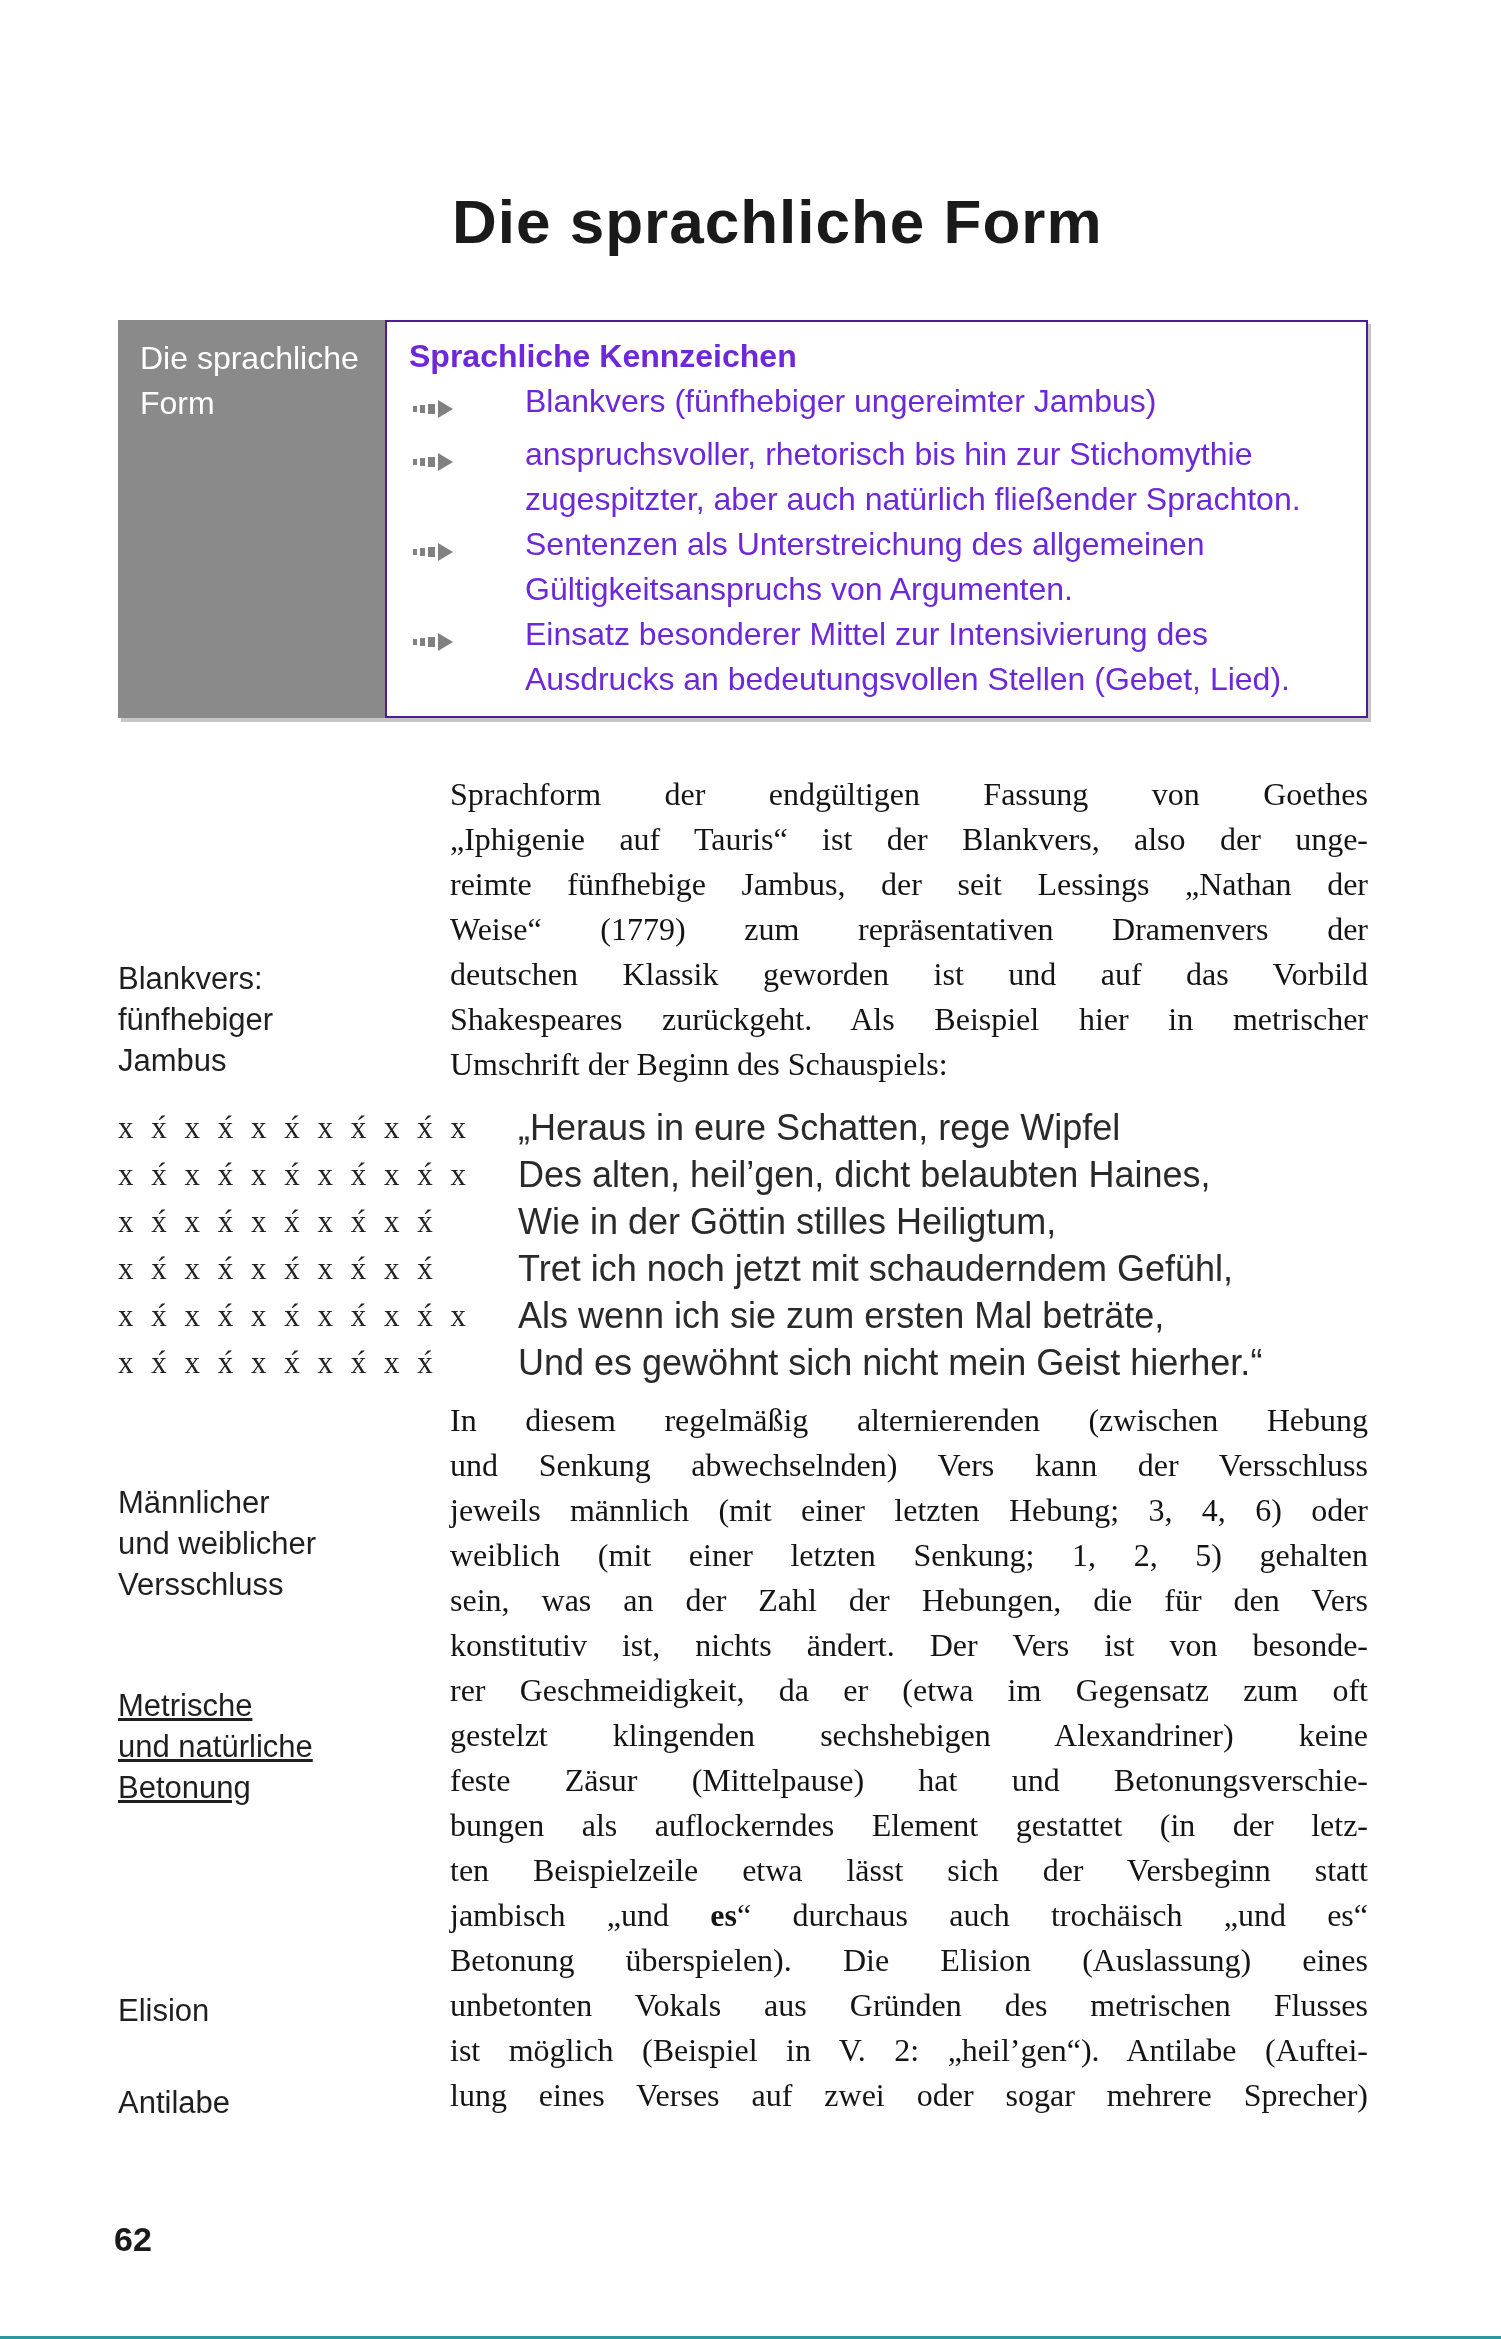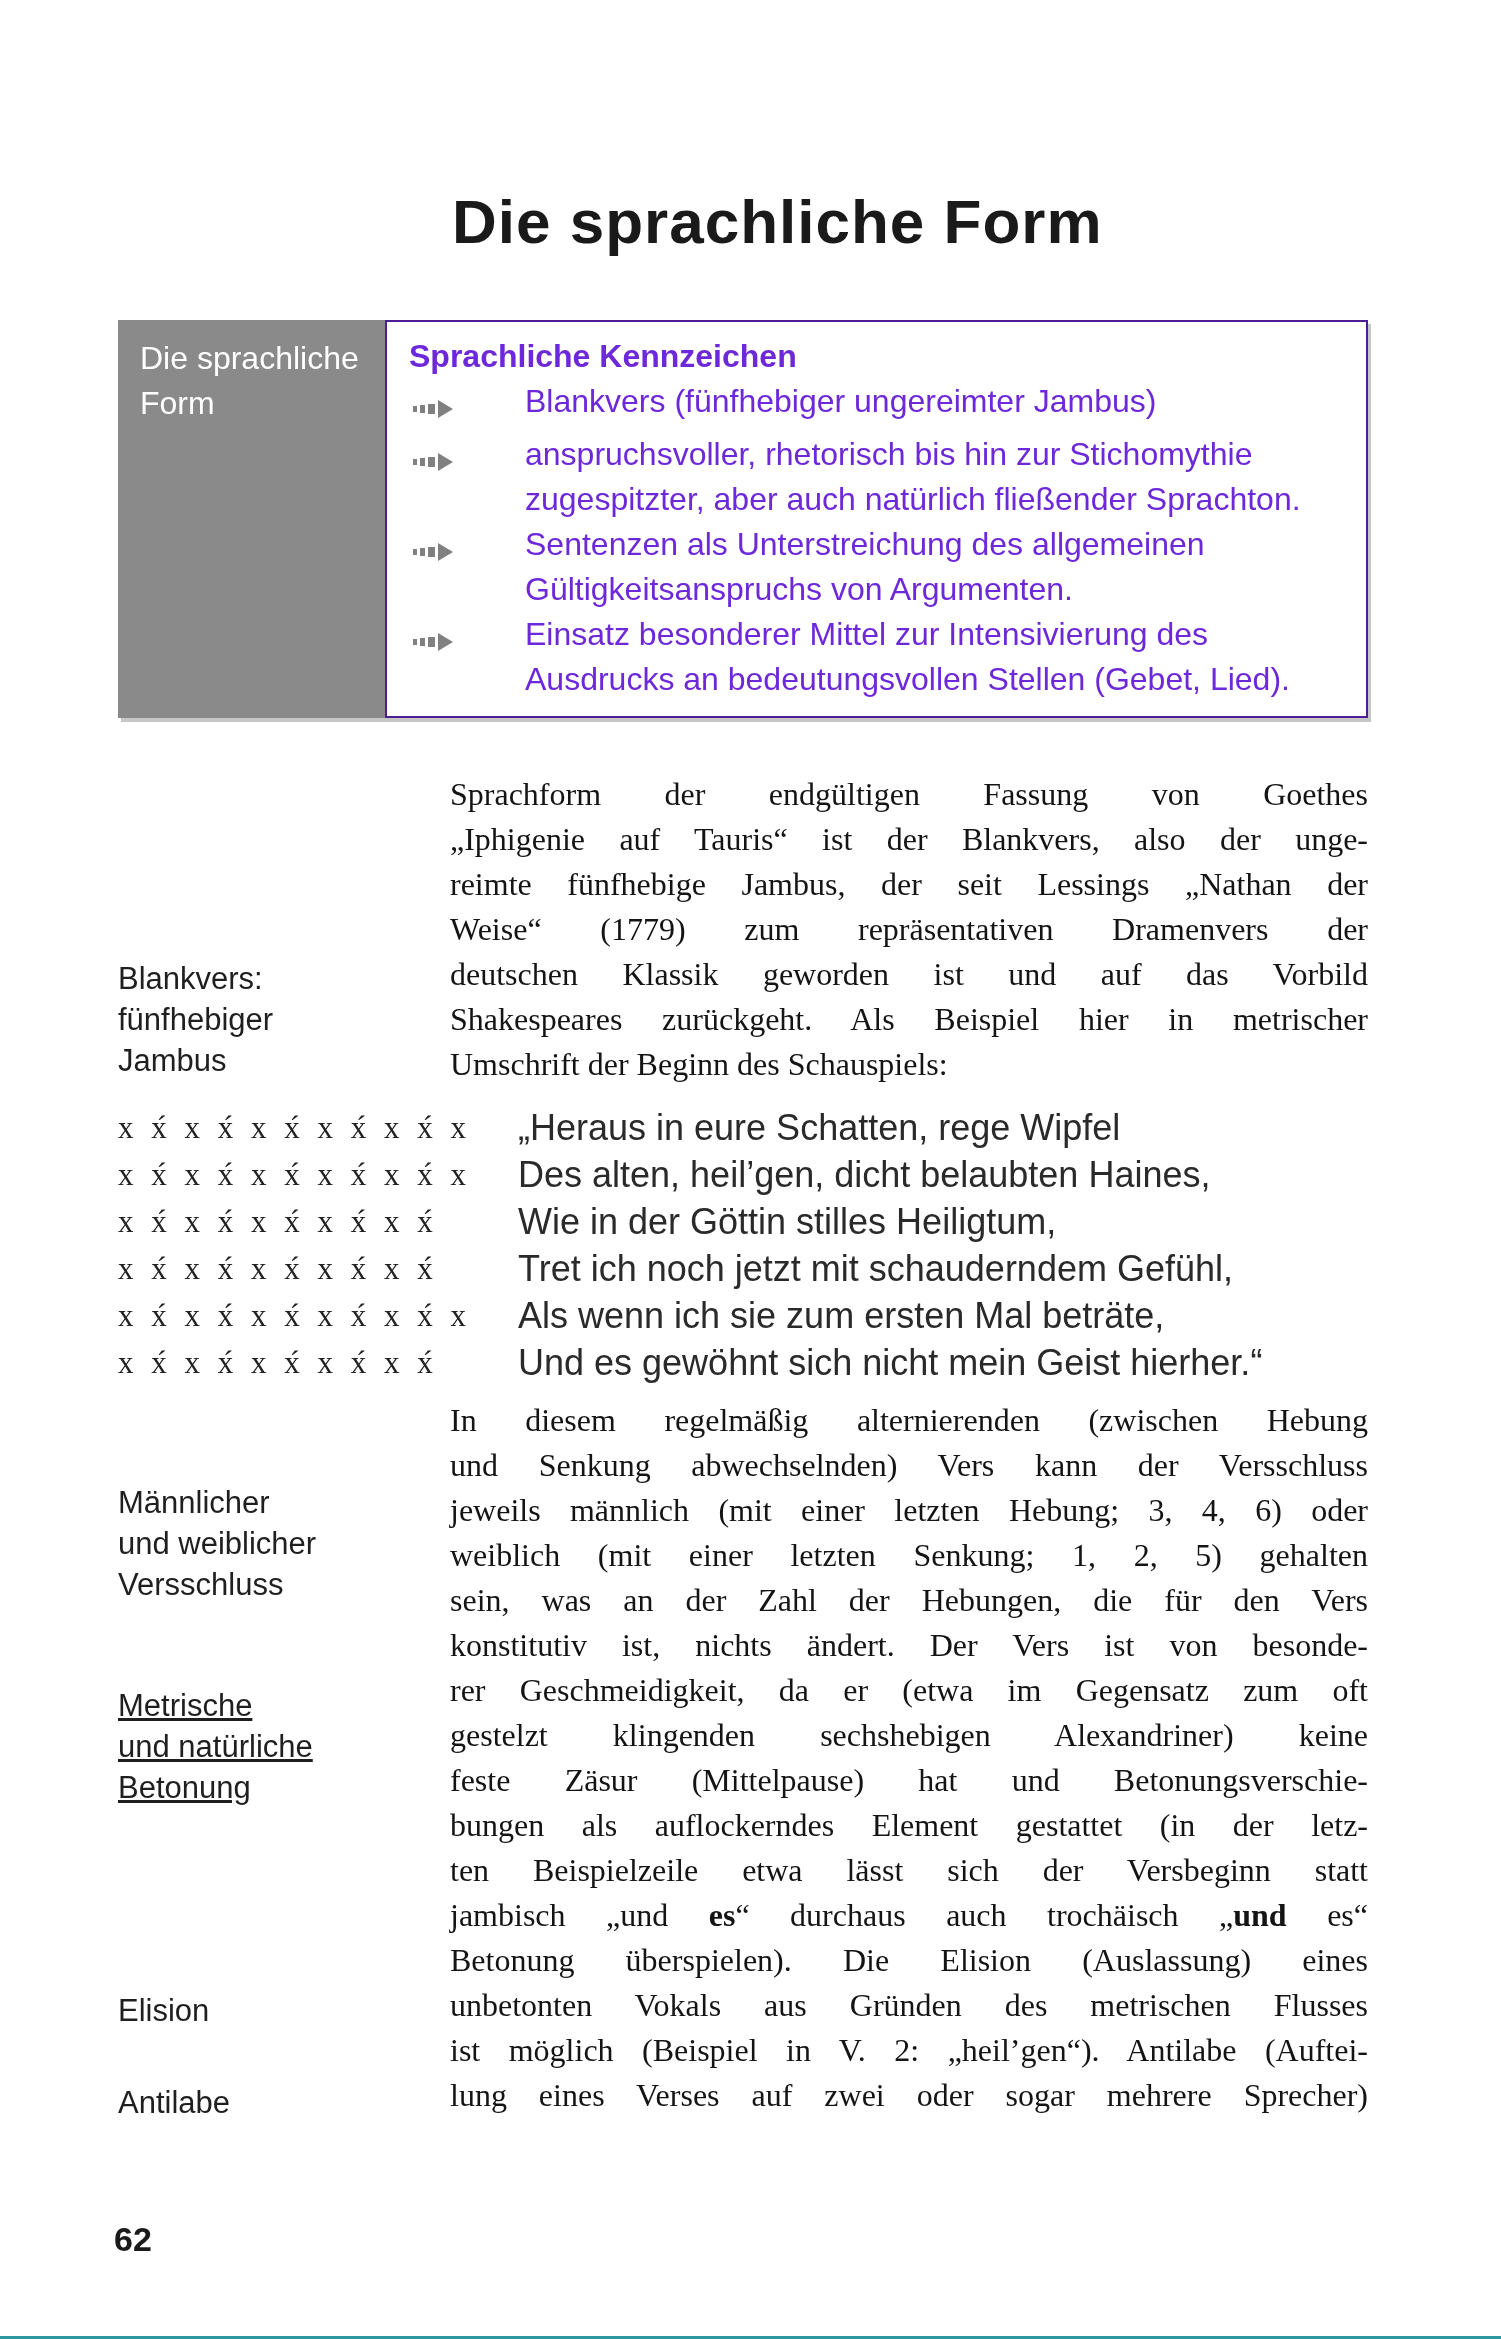--- a/index.html
+++ b/index.html
@@ -186,21 +186,21 @@
         <div class="body-line">jeweils männlich (mit einer letzten Hebung; 3, 4, 6) oder</div>
         <div class="body-line">weiblich (mit einer letzten Senkung; 1, 2, 5) gehalten</div>
         <div class="body-line">sein, was an der Zahl der Hebungen, die für den Vers</div>
         <div class="body-line">konstitutiv ist, nichts ändert. Der Vers ist von besonde-</div>
         <div class="body-line">rer Geschmeidigkeit, da er (etwa im Gegensatz zum oft</div>
         <div class="body-line">gestelzt klingenden sechshebigen Alexandriner) keine</div>
         <div class="body-line">feste Zäsur (Mittelpause) hat und Betonungsverschie-</div>
         <div class="body-line">bungen als auflockerndes Element gestattet (in der letz-</div>
         <div class="body-line">ten Beispielzeile etwa lässt sich der Versbeginn statt</div>
       </div>
-    <div class="body-line"><span>jambisch „und </span><span style="font-weight: bold;">es</span><span>“ durchaus auch trochäisch „</span><span style="font-weight: bold;">und</span><span> es“</span></div>
+    <div class="body-line"><span>jambisch „und </span><span style="font-weight: bold;">es</span><span>“ durchaus auch trochäisch „</span><span style="font-weight: normal;">und</span><span> es“</span></div>
     <div>
         <div class="body-line">Betonung überspielen). Die Elision (Auslassung) eines</div>
         <div class="body-line">unbetonten Vokals aus Gründen des metrischen Flusses</div>
         <div class="body-line">ist möglich (Beispiel in V. 2: „heil’gen“). Antilabe (Auftei-</div>
         <div class="body-line">lung eines Verses auf zwei oder sogar mehrere Sprecher)</div>
       </div>
   </div>
 
   <div id="ml-0" class="margin-label">Blankvers:
 fünfhebiger

